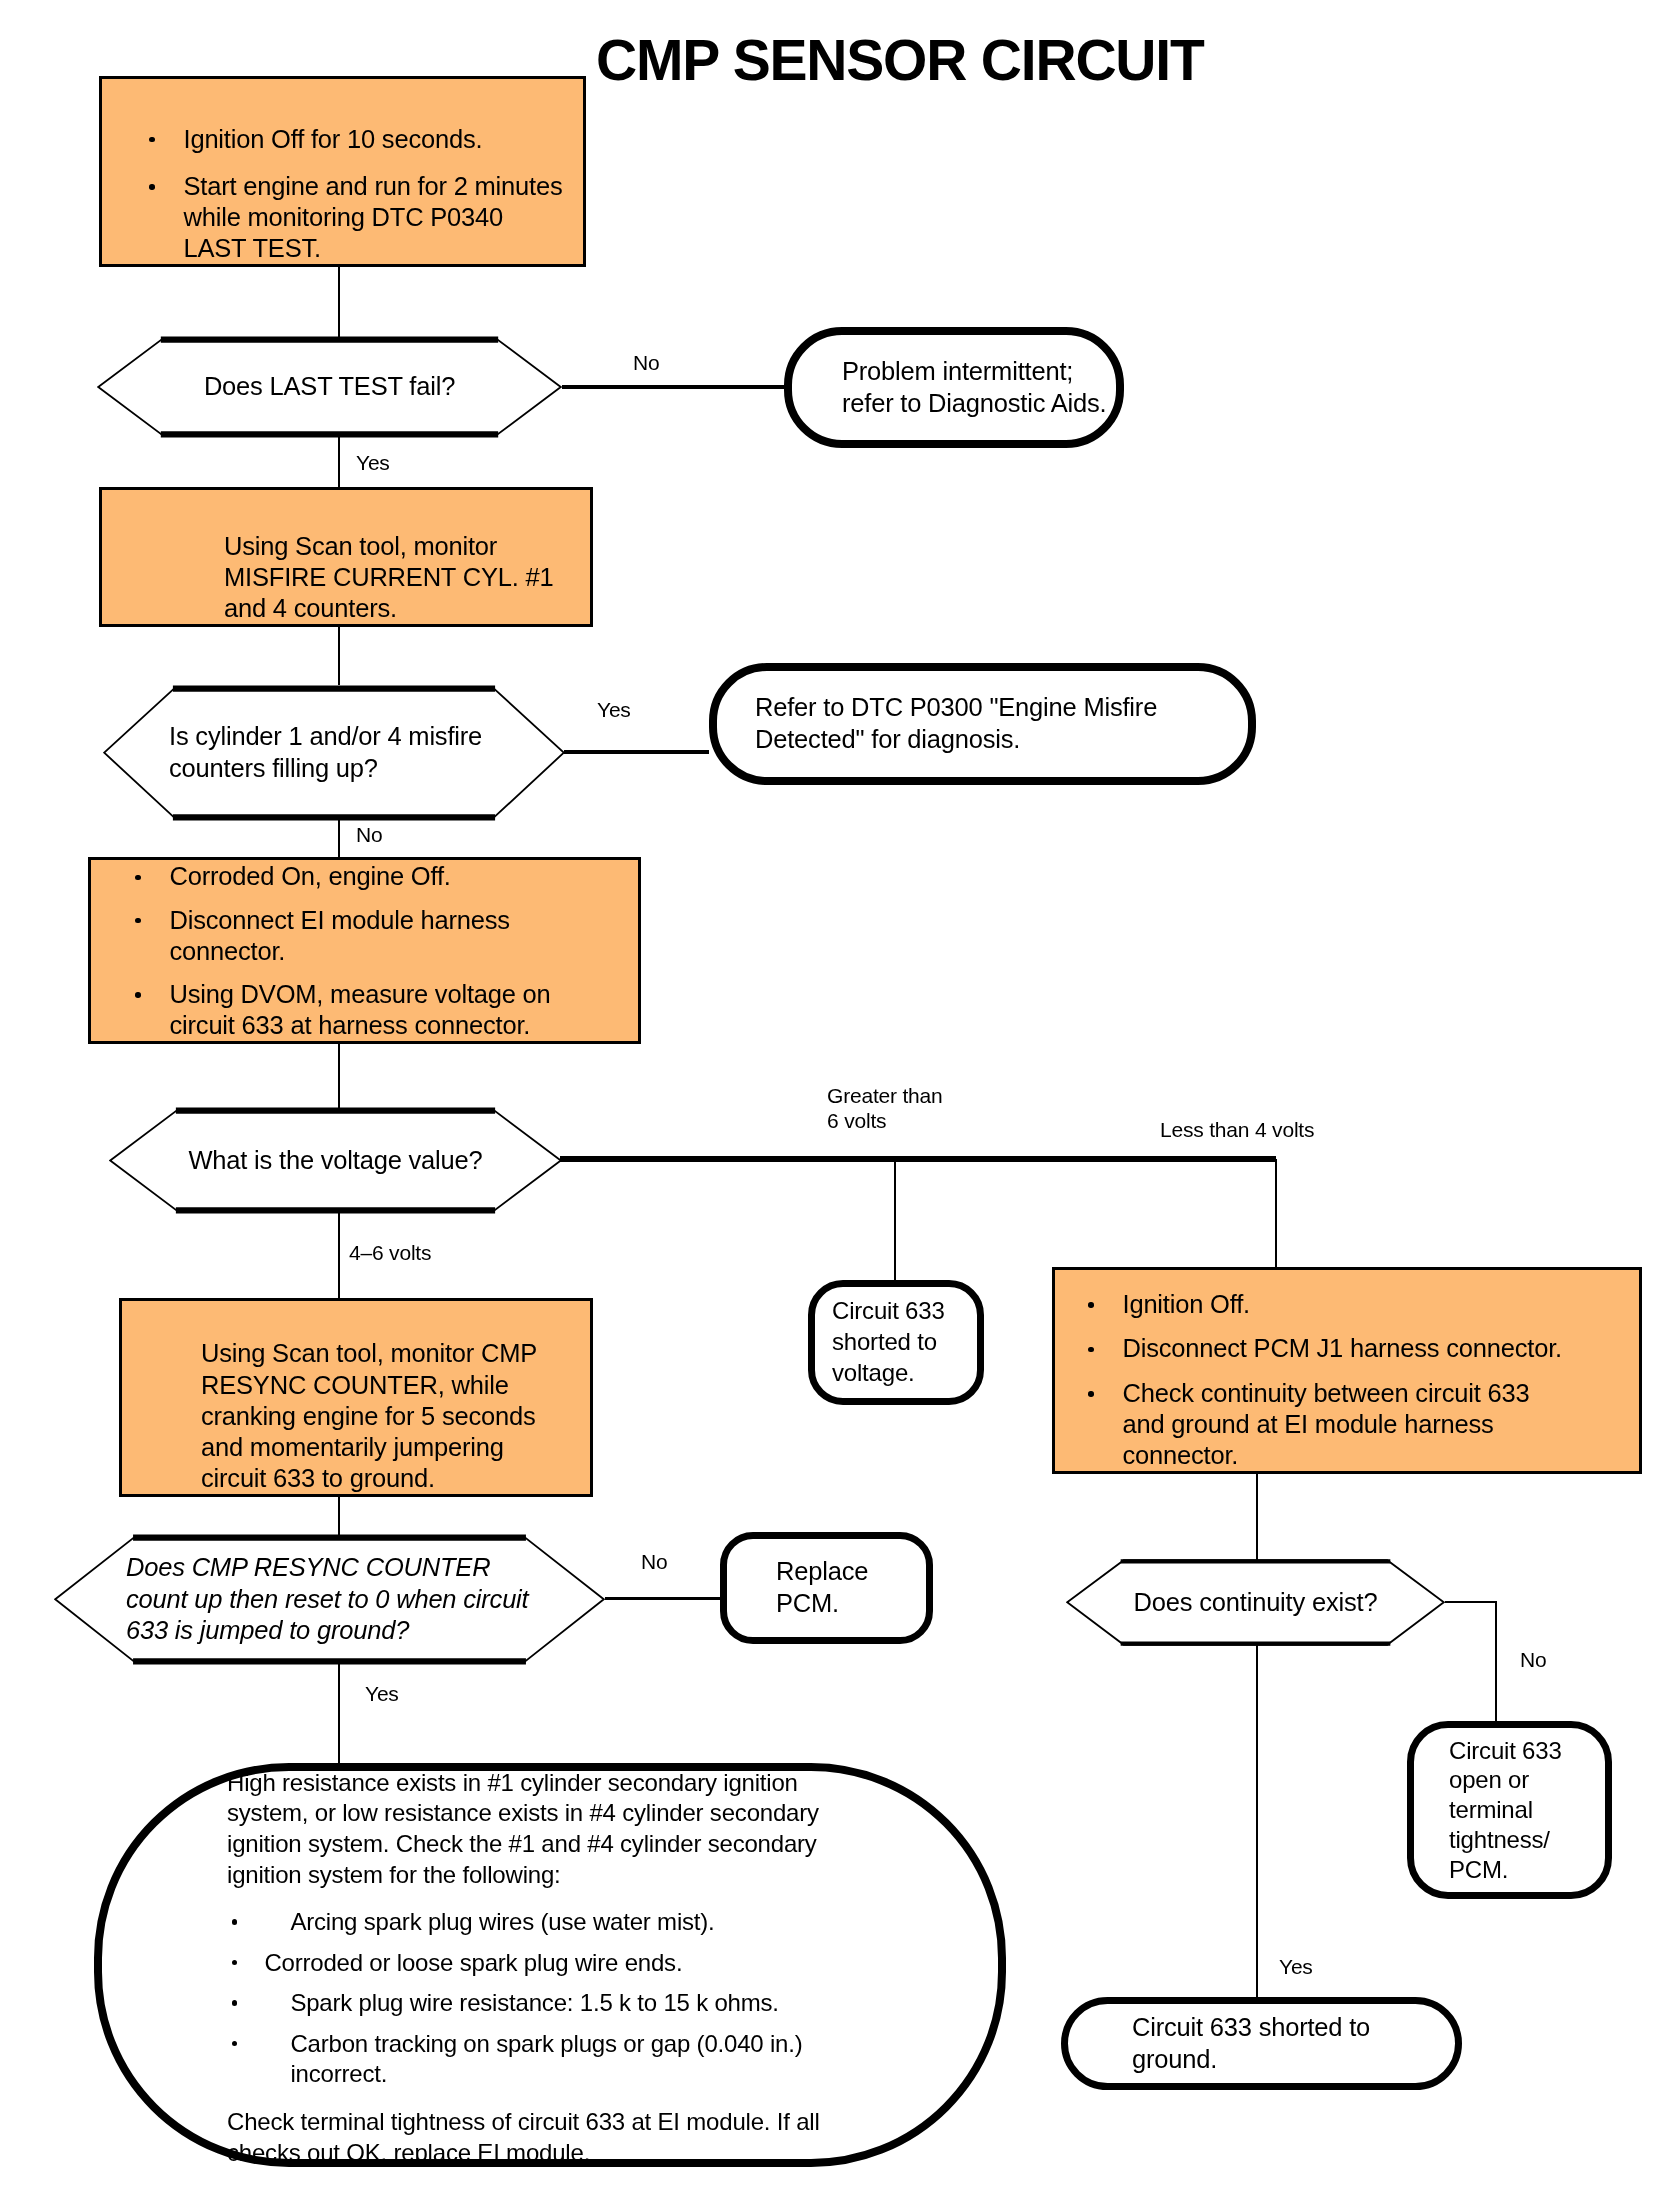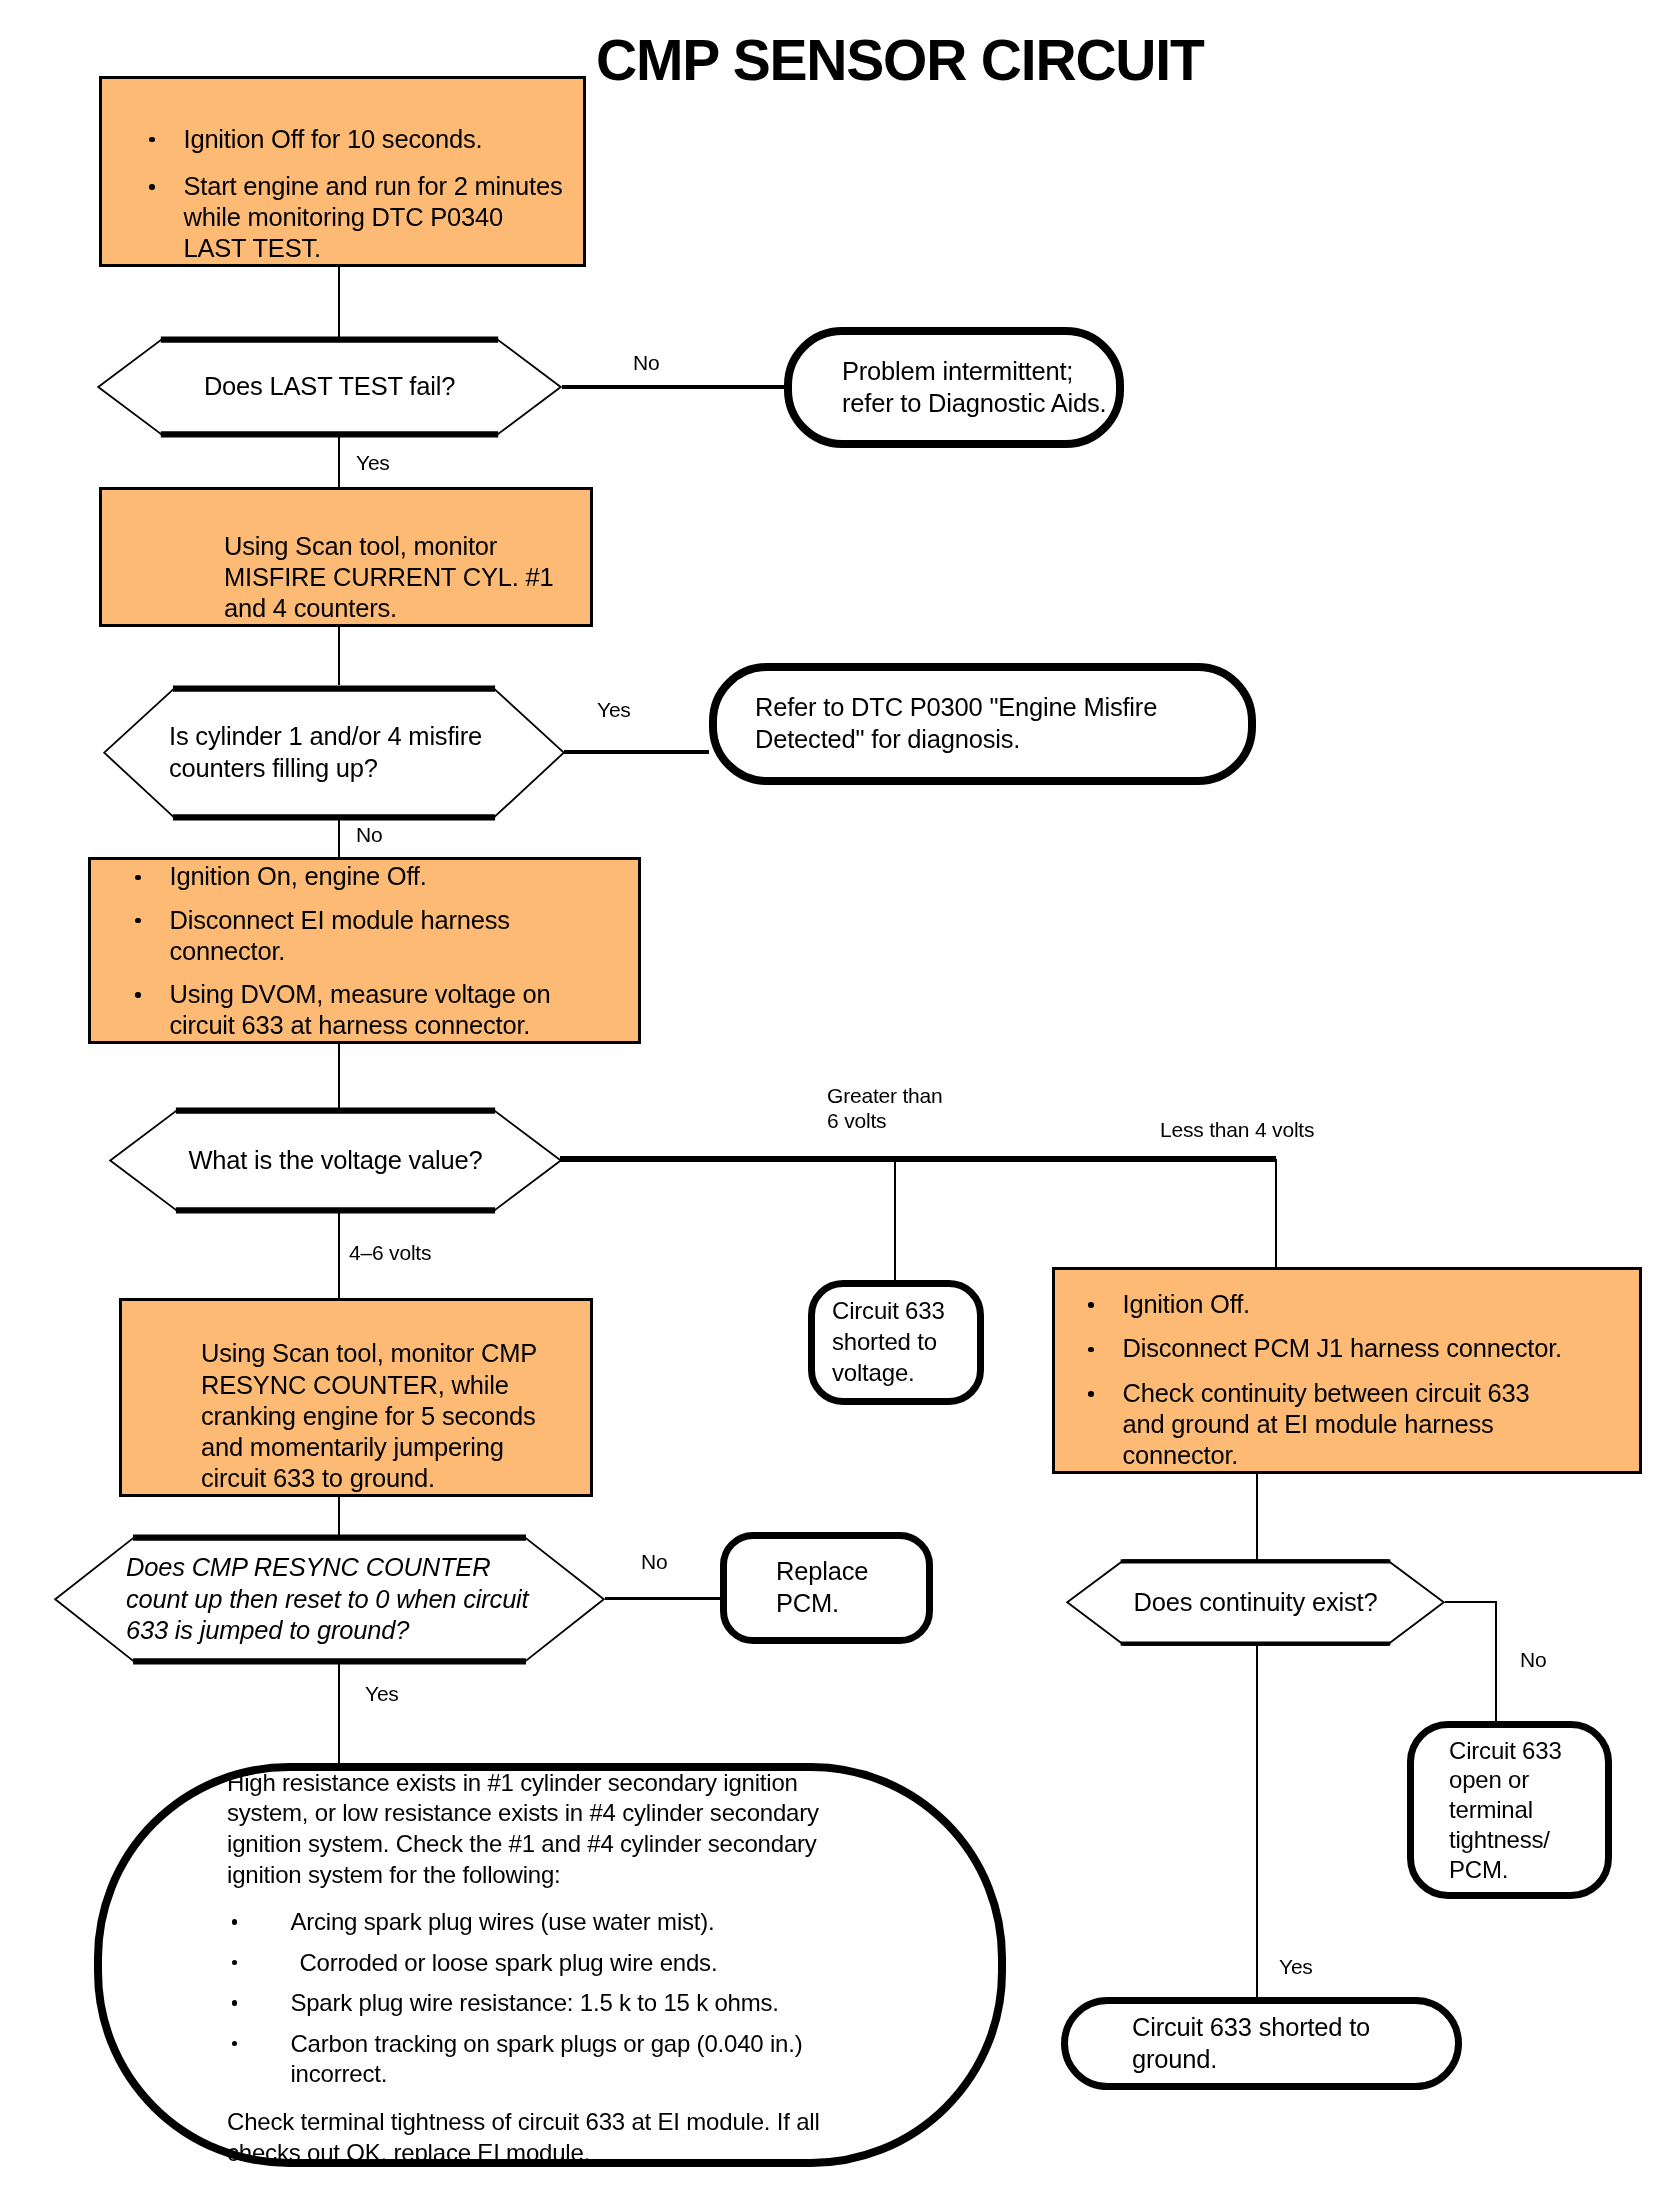--- a/index.html
+++ b/index.html
@@ -102,21 +102,21 @@
   <div class="pbox" style="left:99px;top:487px;width:494px;height:140px;padding-left:122px;">
     <span class="txt">Using Scan tool, monitor
 MISFIRE CURRENT CYL. #1
 and 4 counters.</span>
   </div>
 
   <div class="pbox" style="left:88px;top:857px;width:553px;height:187px;border-width:3px;padding-left:44px;padding-right:9px;">
     <div class="bullets" style="gap:12px;">
       <div class="brow">
         <span class="dot"></span>
-        <span class="txt">Ignition On, engine Off.</span>
+        <span class="txt">Corroded On, engine Off.</span>
       </div>
       <div class="brow">
         <span class="dot"></span>
         <span class="txt">Disconnect EI module harness
 connector.</span>
       </div>
       <div class="brow">
         <span class="dot"></span>
         <span class="txt">Using DVOM, measure voltage on
 circuit 633 at harness connector.</span>
@@ -238,21 +238,21 @@
 system, or low resistance exists in #4 cylinder secondary
 ignition system. Check the #1 and #4 cylinder secondary
 ignition system for the following:</span>
     <div class="bullets" style="gap:9.7px;margin-top:3.6px;">
       <div class="brow">
         <span class="dot" style="margin-left:4.9px;margin-top:12px;"></span>
         <span class="txt" style="margin-left:53px;">Arcing spark plug wires (use water mist).</span>
       </div>
       <div class="brow">
         <span class="dot" style="margin-left:4.9px;margin-top:12px;"></span>
-        <span class="txt" style="margin-left:62px;">Corroded or loose spark plug wire ends.</span>
+        <span class="txt" style="margin-left:27px;">Corroded or loose spark plug wire ends.</span>
       </div>
       <div class="brow">
         <span class="dot" style="margin-left:4.9px;margin-top:12px;"></span>
         <span class="txt" style="margin-left:53px;">Spark plug wire resistance: 1.5 k to 15 k ohms.</span>
       </div>
       <div class="brow">
         <span class="dot" style="margin-left:4.9px;margin-top:12px;"></span>
         <span class="txt" style="margin-left:53px;">Carbon tracking on spark plugs or gap (0.040 in.)
 incorrect.</span>
       </div>

